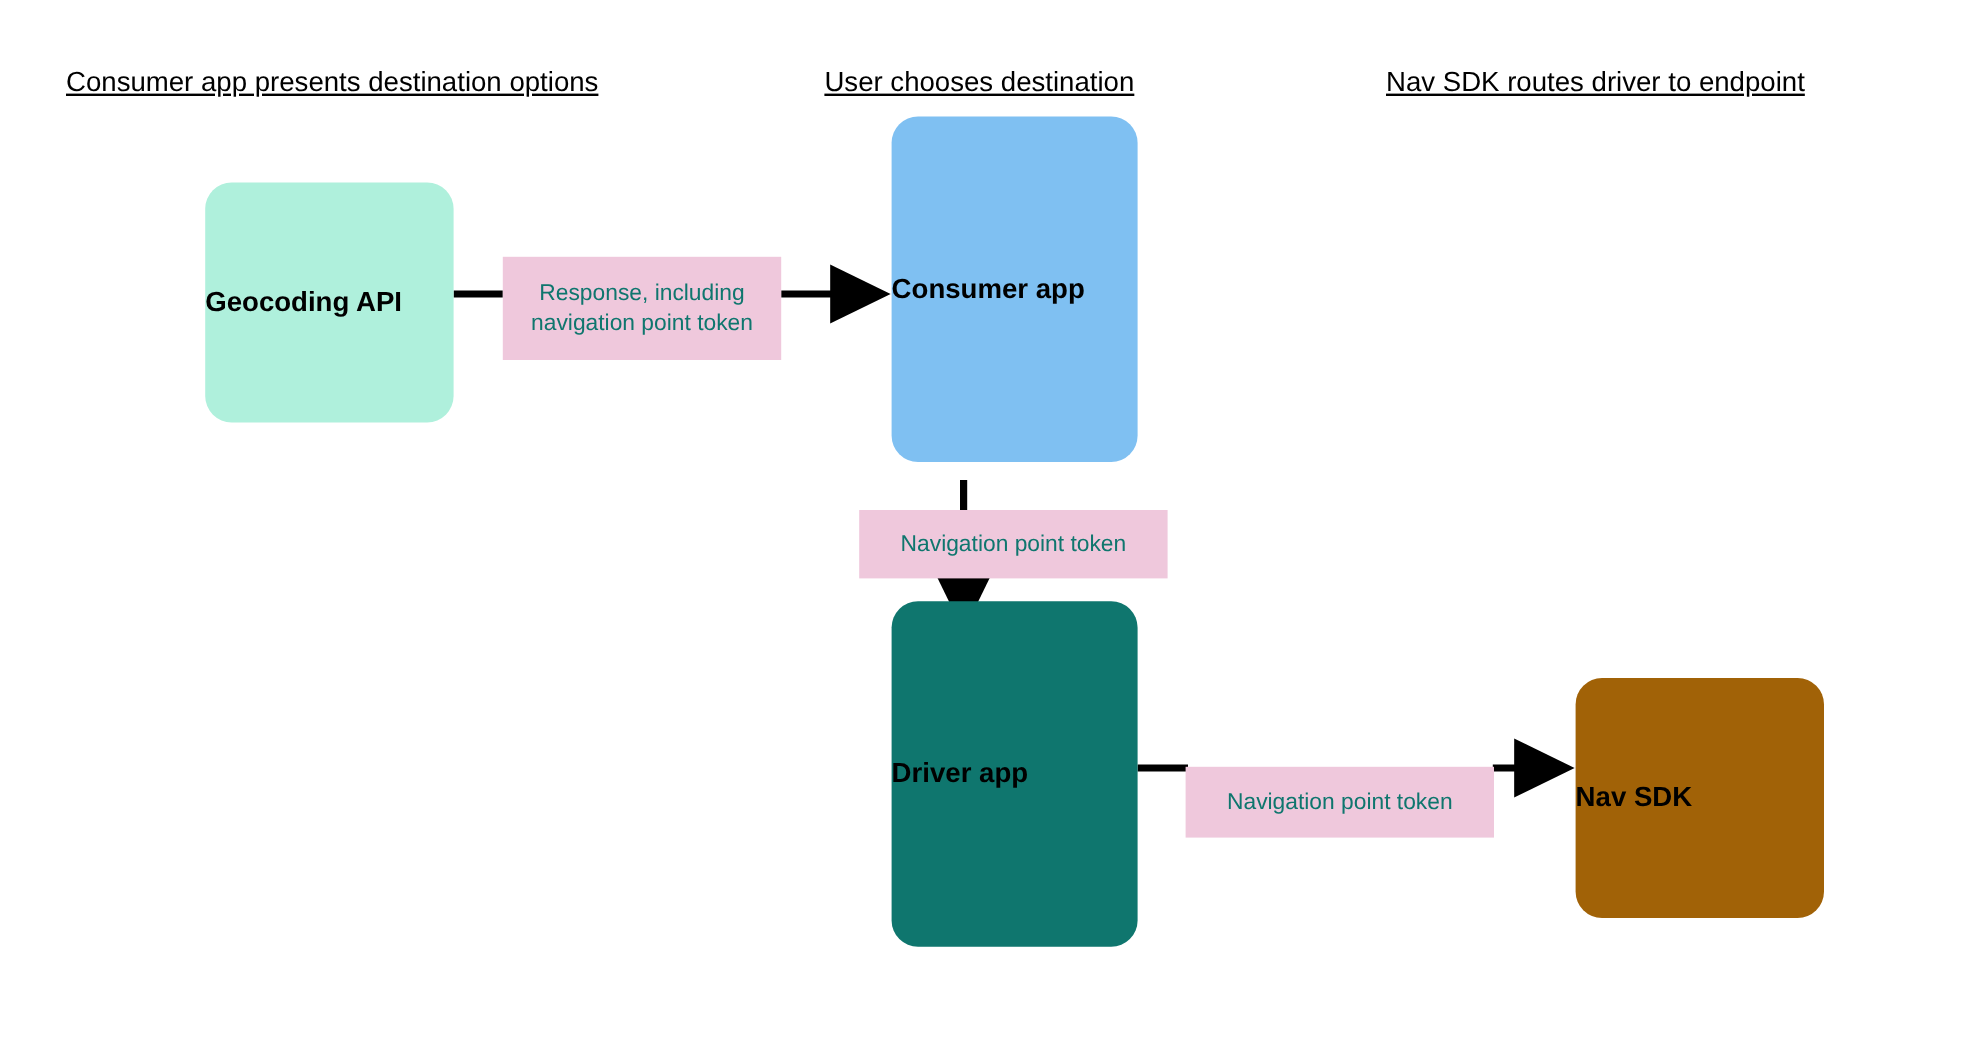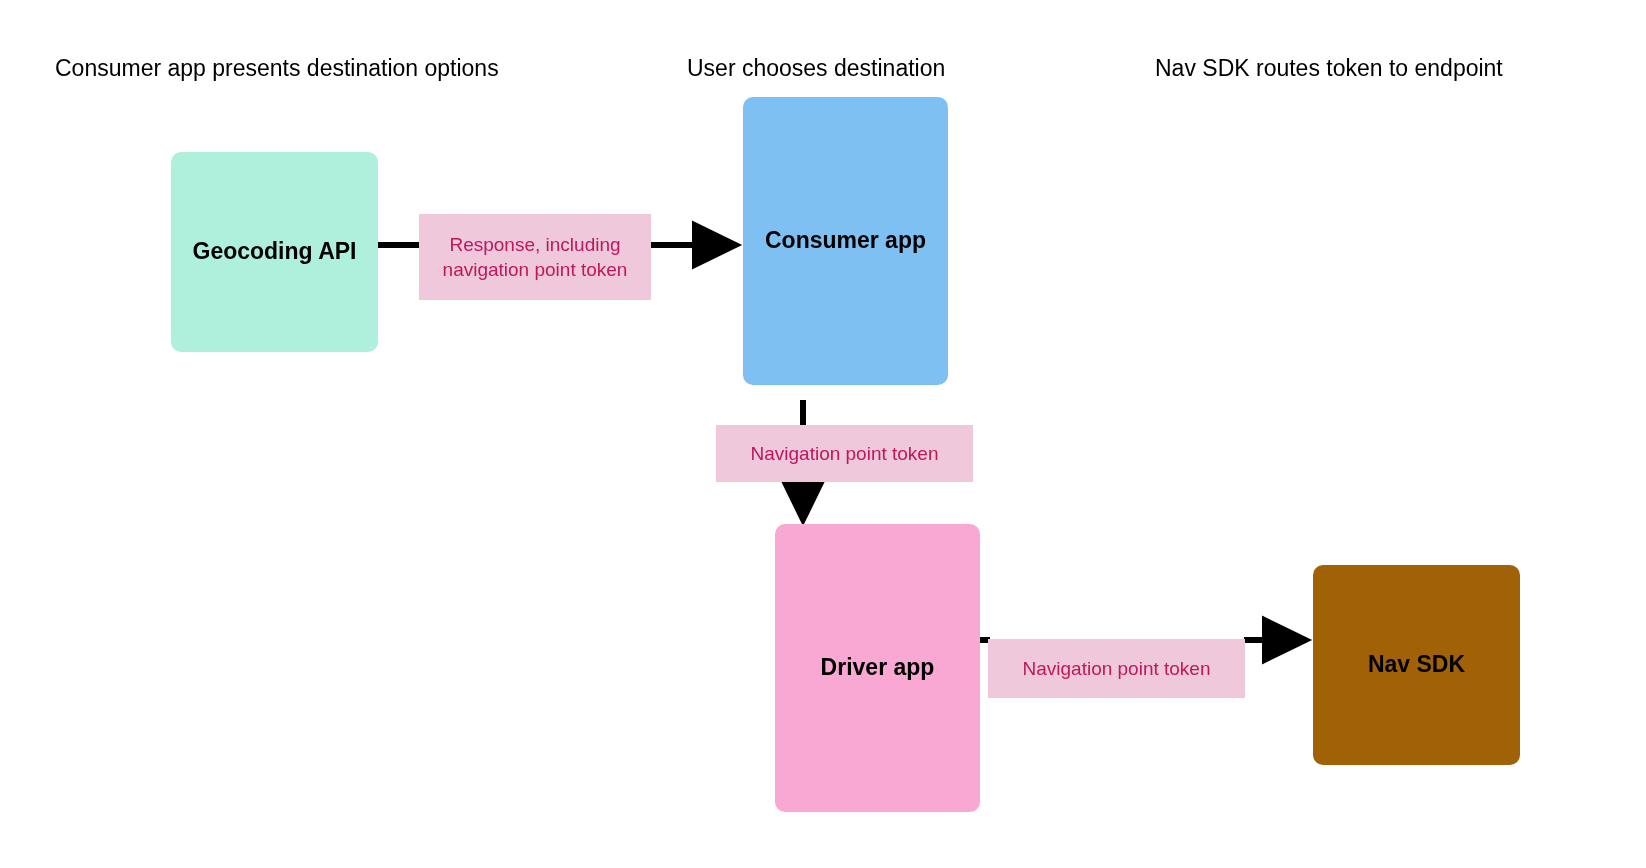--- a/index.html
+++ b/index.html
@@ -18,27 +18,27 @@
     background: #ffffff;
     overflow: hidden;
   }
   .col-header {
     position: absolute;
     font-size: 23px;
     font-weight: 400;
     color: #000000;
     white-space: nowrap;
     line-height: 1;
+    text-decoration: underline;
   }
   .node {
     position: absolute;
-    border-radius: 10px;
+    border-radius: 22px;
     display: flex;
     align-items: center;
-    justify-content: center;
     box-sizing: border-box;
     z-index: 3;
   }
   .node-label {
     font-size: 23px;
     font-weight: 700;
     color: #000000;
     text-align: center;
     line-height: 1.2;
     white-space: nowrap;
@@ -47,42 +47,42 @@
     position: absolute;
     display: flex;
     align-items: center;
     justify-content: center;
     box-sizing: border-box;
     z-index: 4;
   }
   .edge-label-text {
     font-size: 19px;
     font-weight: 400;
-    color: #be185d;
+    color: #0f766e;
     text-align: center;
     line-height: 1.32;
   }
   svg.wires {
     position: absolute;
     left: 0;
     top: 0;
     width: 1646px;
     height: 868px;
     z-index: 2;
     overflow: visible;
   }
 </style>
 </head>
 <body>
 
 <div id="canvas">
 
   <div class="col-header" style="left:55px; top:57px;">Consumer app presents destination options</div>
   <div class="col-header" style="left:687px; top:57px;">User chooses destination</div>
-  <div class="col-header" style="left:1155px; top:57px;">Nav SDK routes token to endpoint</div>
+  <div class="col-header" style="left:1155px; top:57px;">Nav SDK routes driver to endpoint</div>
 
   <svg class="wires" viewBox="0 0 1646 868">
     <defs>
       <marker id="arrowhead" markerWidth="9" markerHeight="9" refX="7.2" refY="4.5" orient="auto" markerUnits="strokeWidth">
         <path d="M 0 0.4 L 8.4 4.5 L 0 8.6 z" fill="#000000"></path>
       </marker>
     </defs>
 
     <line x1="378" y1="245" x2="419" y2="245" stroke="#000000" stroke-width="6"></line>
     <line x1="651" y1="245" x2="735" y2="245" stroke="#000000" stroke-width="6" marker-end="url(#arrowhead)"></line>
@@ -95,21 +95,21 @@
   </svg>
 
   <div class="node" style="left:171px; top:152px; width:207px; height:200px; background:#AFF0DC;">
     <span class="node-label">Geocoding API</span>
   </div>
 
   <div class="node" style="left:743px; top:97px; width:205px; height:288px; background:#7FC0F2;">
     <span class="node-label">Consumer app</span>
   </div>
 
-  <div class="node" style="left:743px; top:524px; width:205px; height:288px; background:#f9a8d4;margin-left:32px;">
+  <div class="node" style="left:743px; top:501px; width:205px; height:288px; background:#0f766e;">
     <span class="node-label">Driver app</span>
   </div>
 
   <div class="node" style="left:1313px; top:565px; width:207px; height:200px; background:#a16207;">
     <span class="node-label">Nav SDK</span>
   </div>
 
   <div class="edge-label" style="left:419px; top:214px; width:232px; height:86px; background:#EFC8DC;">
     <span class="edge-label-text" style="max-width:210px;">Response, including navigation point token</span>
   </div>

